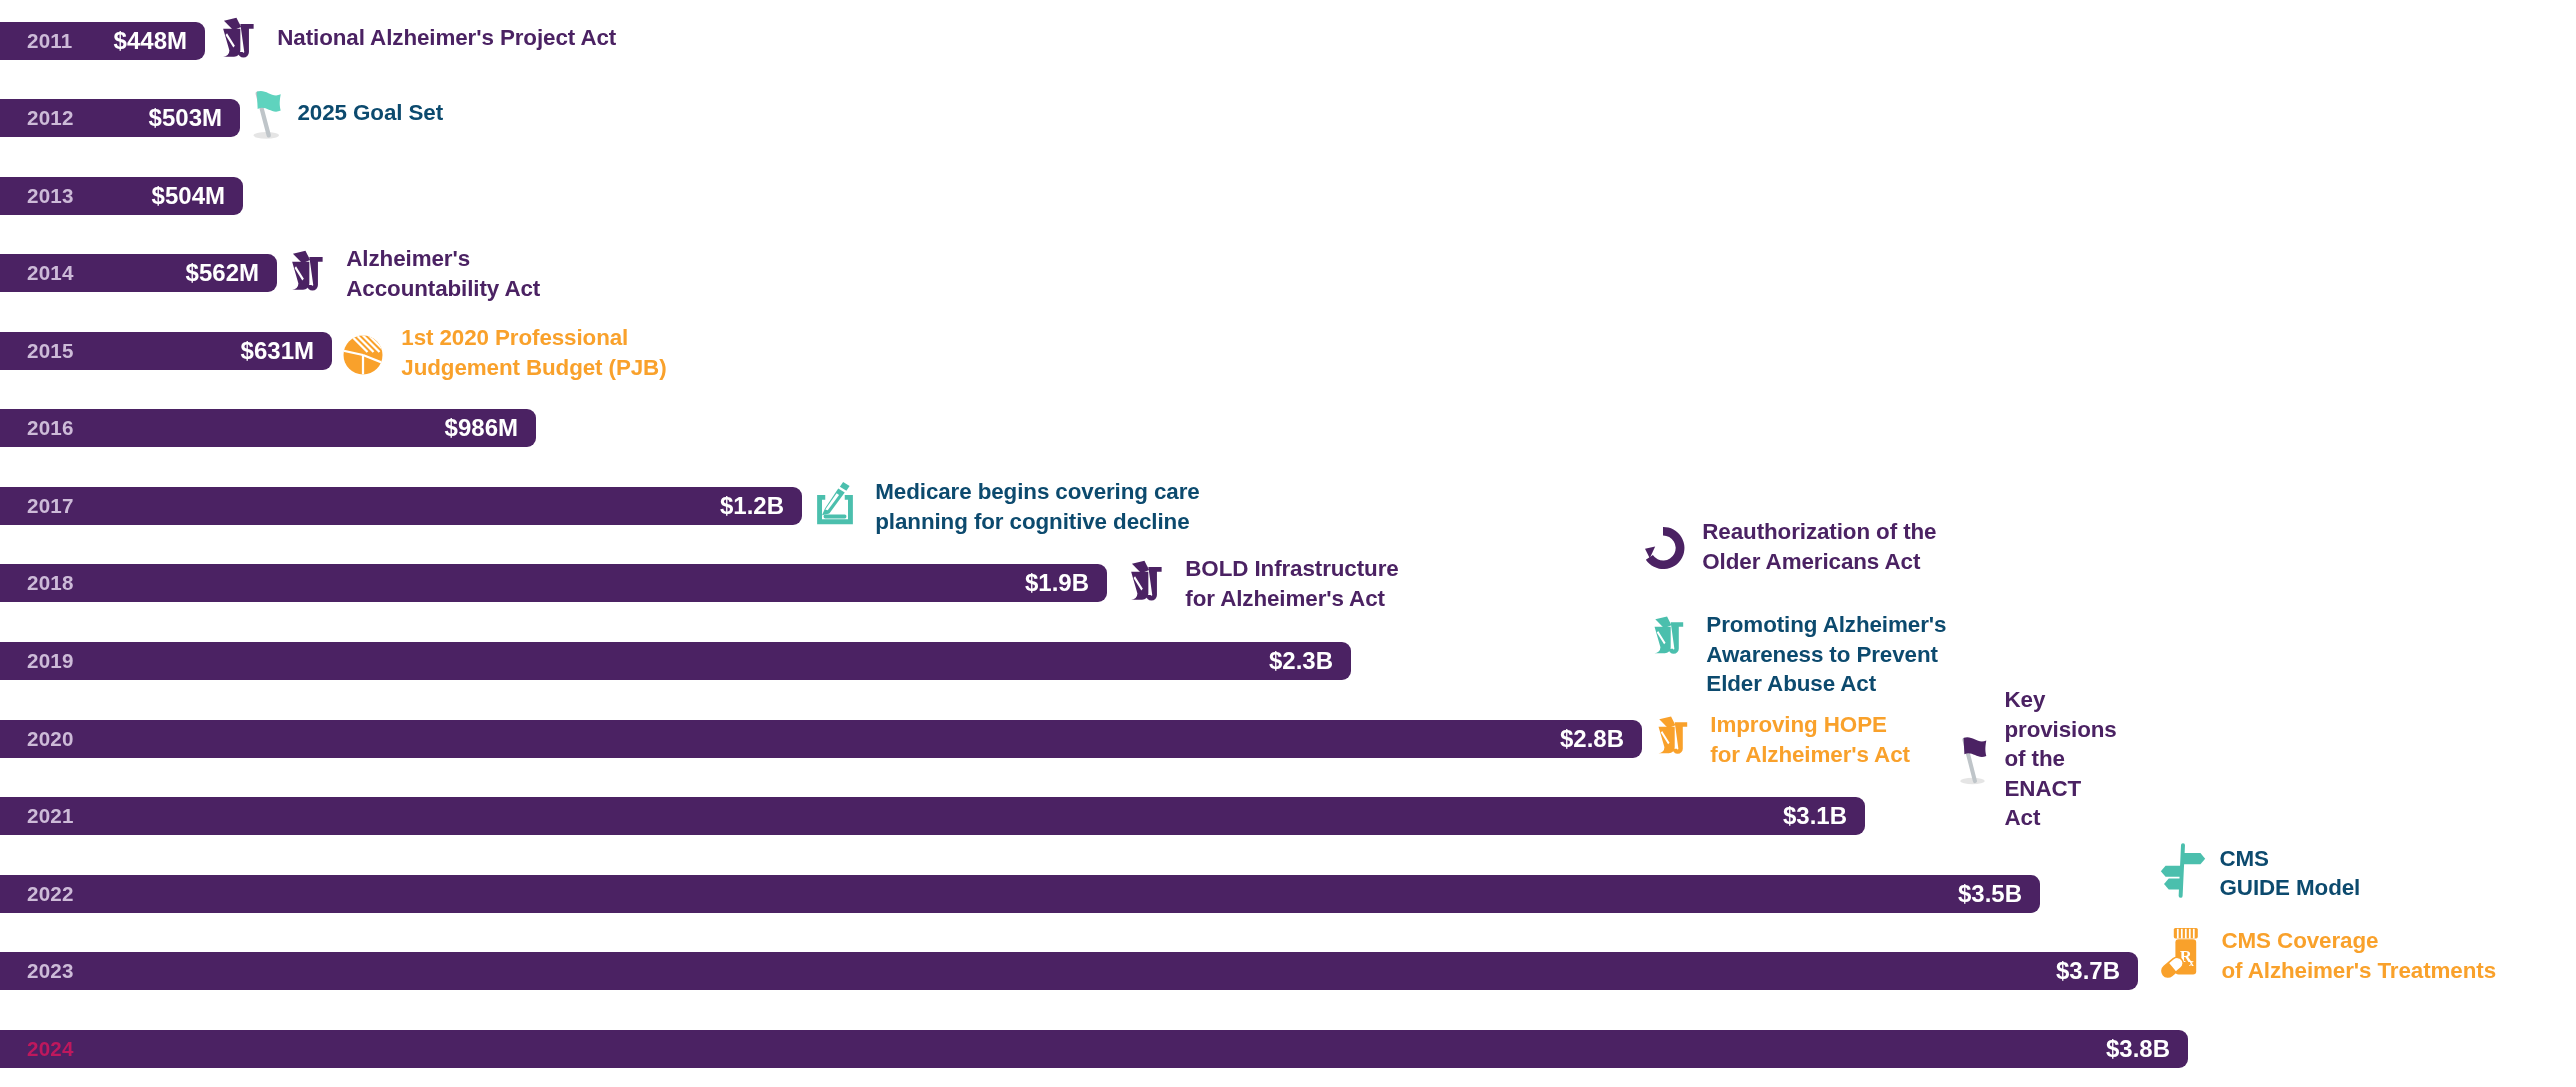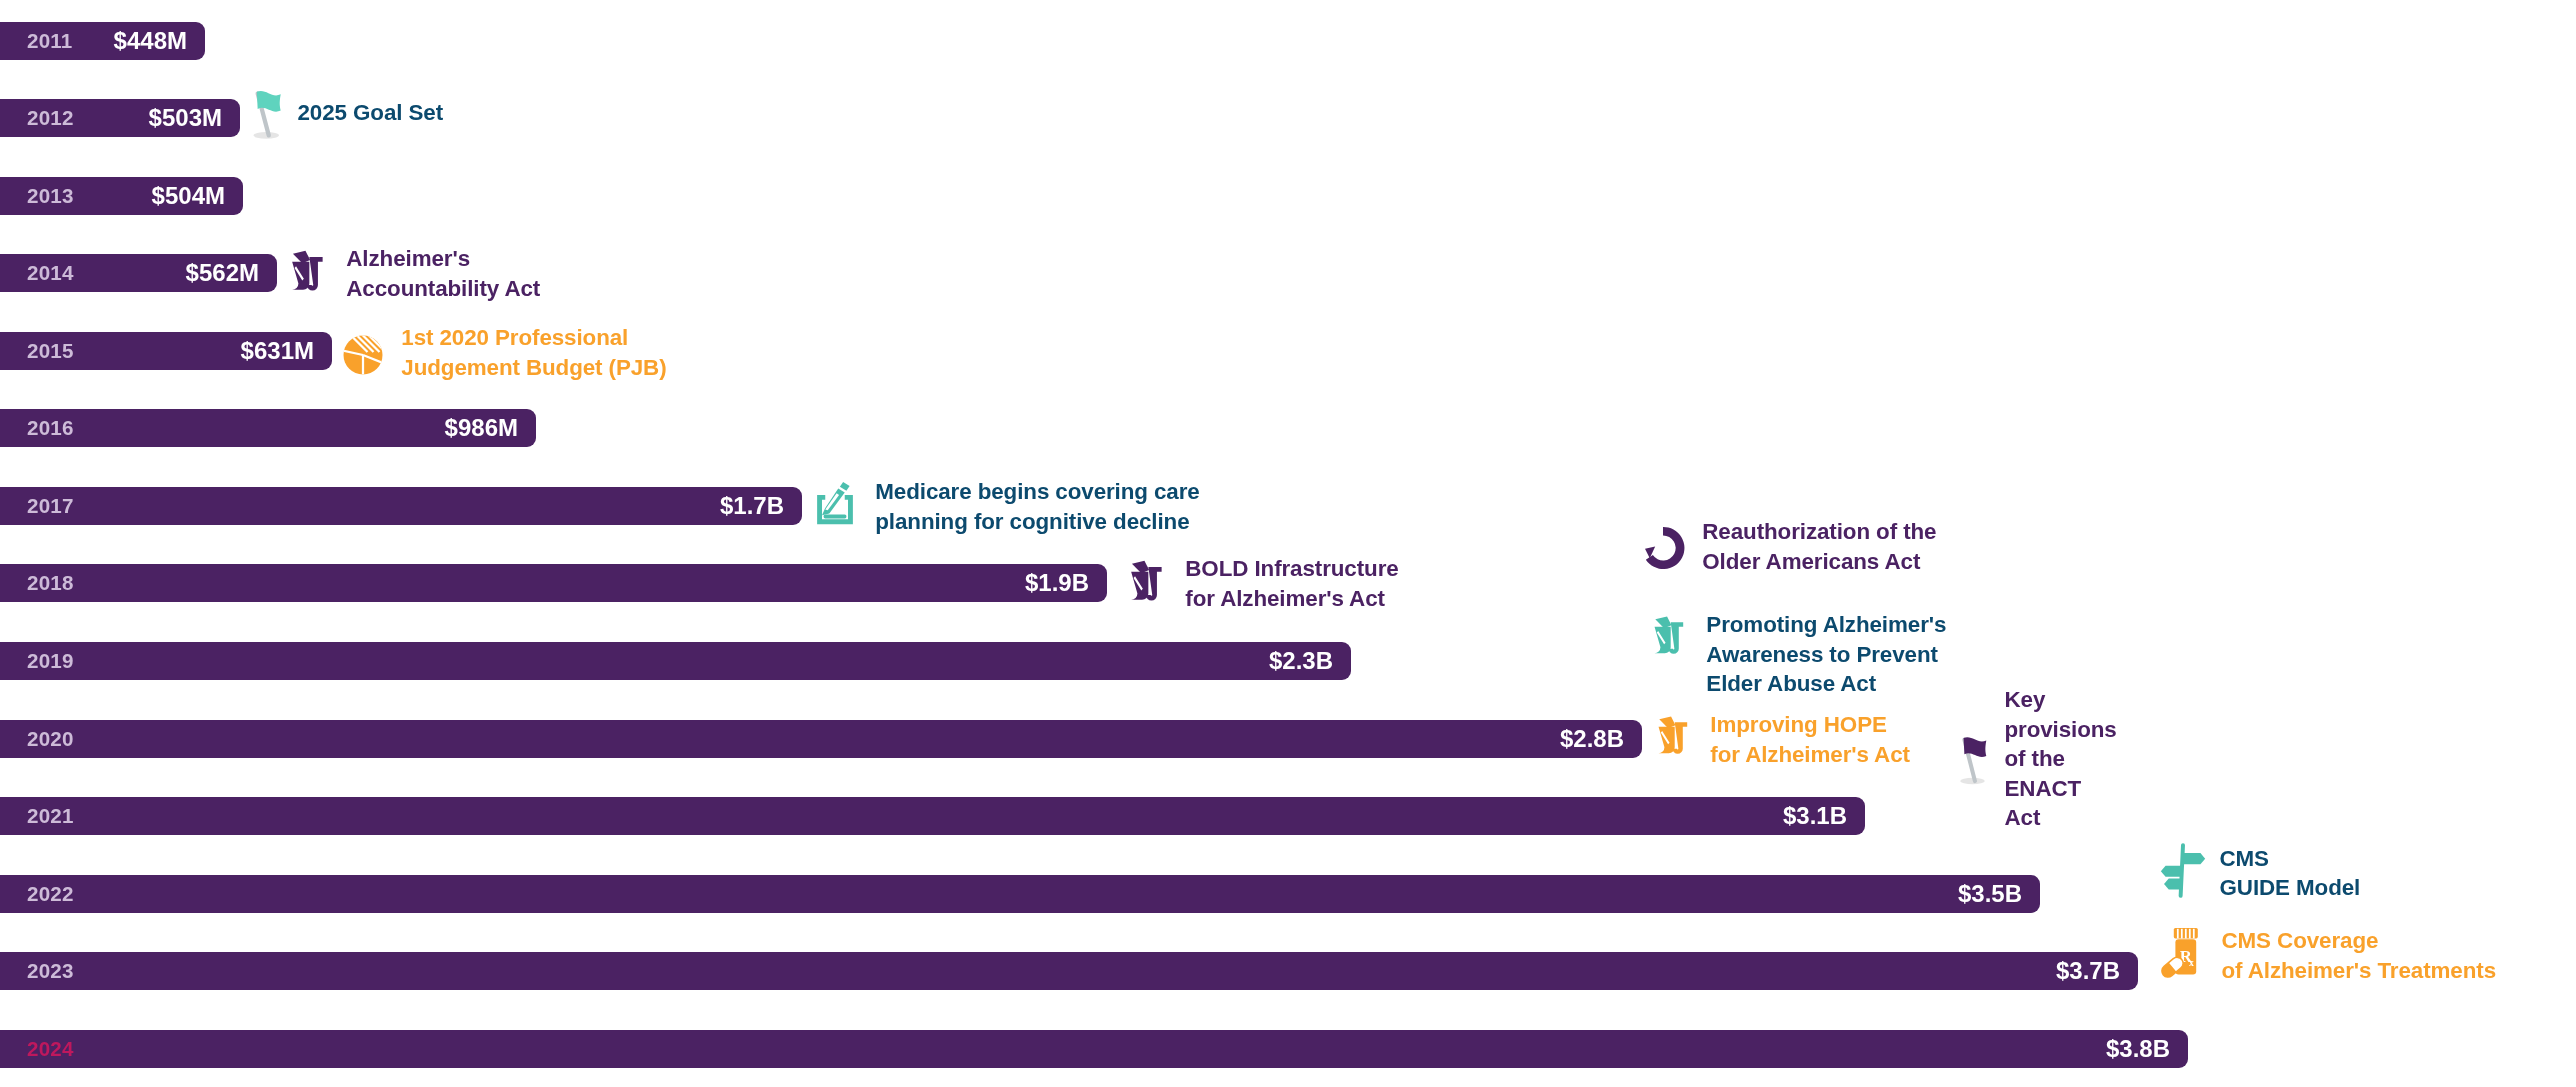--- a/index.html
+++ b/index.html
@@ -116,21 +116,21 @@
     <div class="bar-value" style="right:calc(100% - 332px + 18px)">$631M</div>
   </div>
   <div class="bar-row" style="top:409px">
     <div class="bar" style="width:536px"></div>
     <div class="bar-year">2016</div>
     <div class="bar-value" style="right:calc(100% - 536px + 18px)">$986M</div>
   </div>
   <div class="bar-row" style="top:487px">
     <div class="bar" style="width:802px"></div>
     <div class="bar-year">2017</div>
-    <div class="bar-value" style="right:calc(100% - 802px + 18px)">$1.7B</div>
+    <div class="bar-value" style="right:calc(100% - 802px + 18px)">$1.2B</div>
   </div>
   <div class="bar-row" style="top:564px">
     <div class="bar" style="width:1107px"></div>
     <div class="bar-year">2018</div>
     <div class="bar-value" style="right:calc(100% - 1107px + 18px)">$1.9B</div>
   </div>
   <div class="bar-row" style="top:642px">
     <div class="bar" style="width:1351px"></div>
     <div class="bar-year">2019</div>
     <div class="bar-value" style="right:calc(100% - 1351px + 18px)">$2.3B</div>
@@ -154,20 +154,31 @@
     <div class="bar" style="width:2138px"></div>
     <div class="bar-year">2023</div>
     <div class="bar-value" style="right:calc(100% - 2138px + 18px)">$3.7B</div>
   </div>
   <div class="bar-row" style="top:1030px">
     <div class="bar" style="width:2188px"></div>
     <div class="bar-year bright">2024</div>
     <div class="bar-value" style="right:calc(100% - 2188px + 18px)">$3.8B</div>
   </div>
 
+  <div class="annot" style="left:213px; top:13.4px;">
+    <span class="annot-icon">
+      <svg width="50" height="50" viewBox="0 0 64 64" aria-hidden="true">
+        <path fill="#4B2263" d="M14 10 L30 6 L36 18 L26 22 Z"></path>
+        <path fill="#4B2263" d="M13 20 h22 v28 a8 8 0 0 1 -8 8 H13 a8 8 0 0 0 8 -8 Z"></path>
+        <path fill="#4B2263" d="M35 14 h17 v6 h-6 v30 a7 7 0 0 1 -14 0 h6 a1 1 0 0 0 2 0 Z"></path>
+        <path fill="#FFFFFF" d="M18 26 l10 16 l-2 2 l-10 -16 Z"></path>
+      </svg>
+    </span>
+    <span class="annot-text c-purple" style="margin-left:14.3px; margin-top:10.8px;">National Alzheimer's Project Act</span>
+  </div>
 
   <div class="annot" style="left:244px; top:86px;">
     <span class="annot-icon">
       <svg width="41" height="56" viewBox="0 0 48 64" aria-hidden="true">
         <ellipse cx="26" cy="57" rx="15" ry="4" fill="#000000" opacity="0.10"></ellipse>
         <path d="M16 8 L29 57" stroke="#BFC5C9" stroke-width="5" stroke-linecap="round"></path>
         <path d="M15 6 C26 2 32 14 43 9 C41 19 42 24 43 28 C32 33 26 21 16 26 Z" fill="#5FD3BE"></path>
       </svg>
     </span>
     <span class="annot-text c-teal" style="margin-left:12.5px; margin-top:12.5px;">2025 Goal Set</span>

